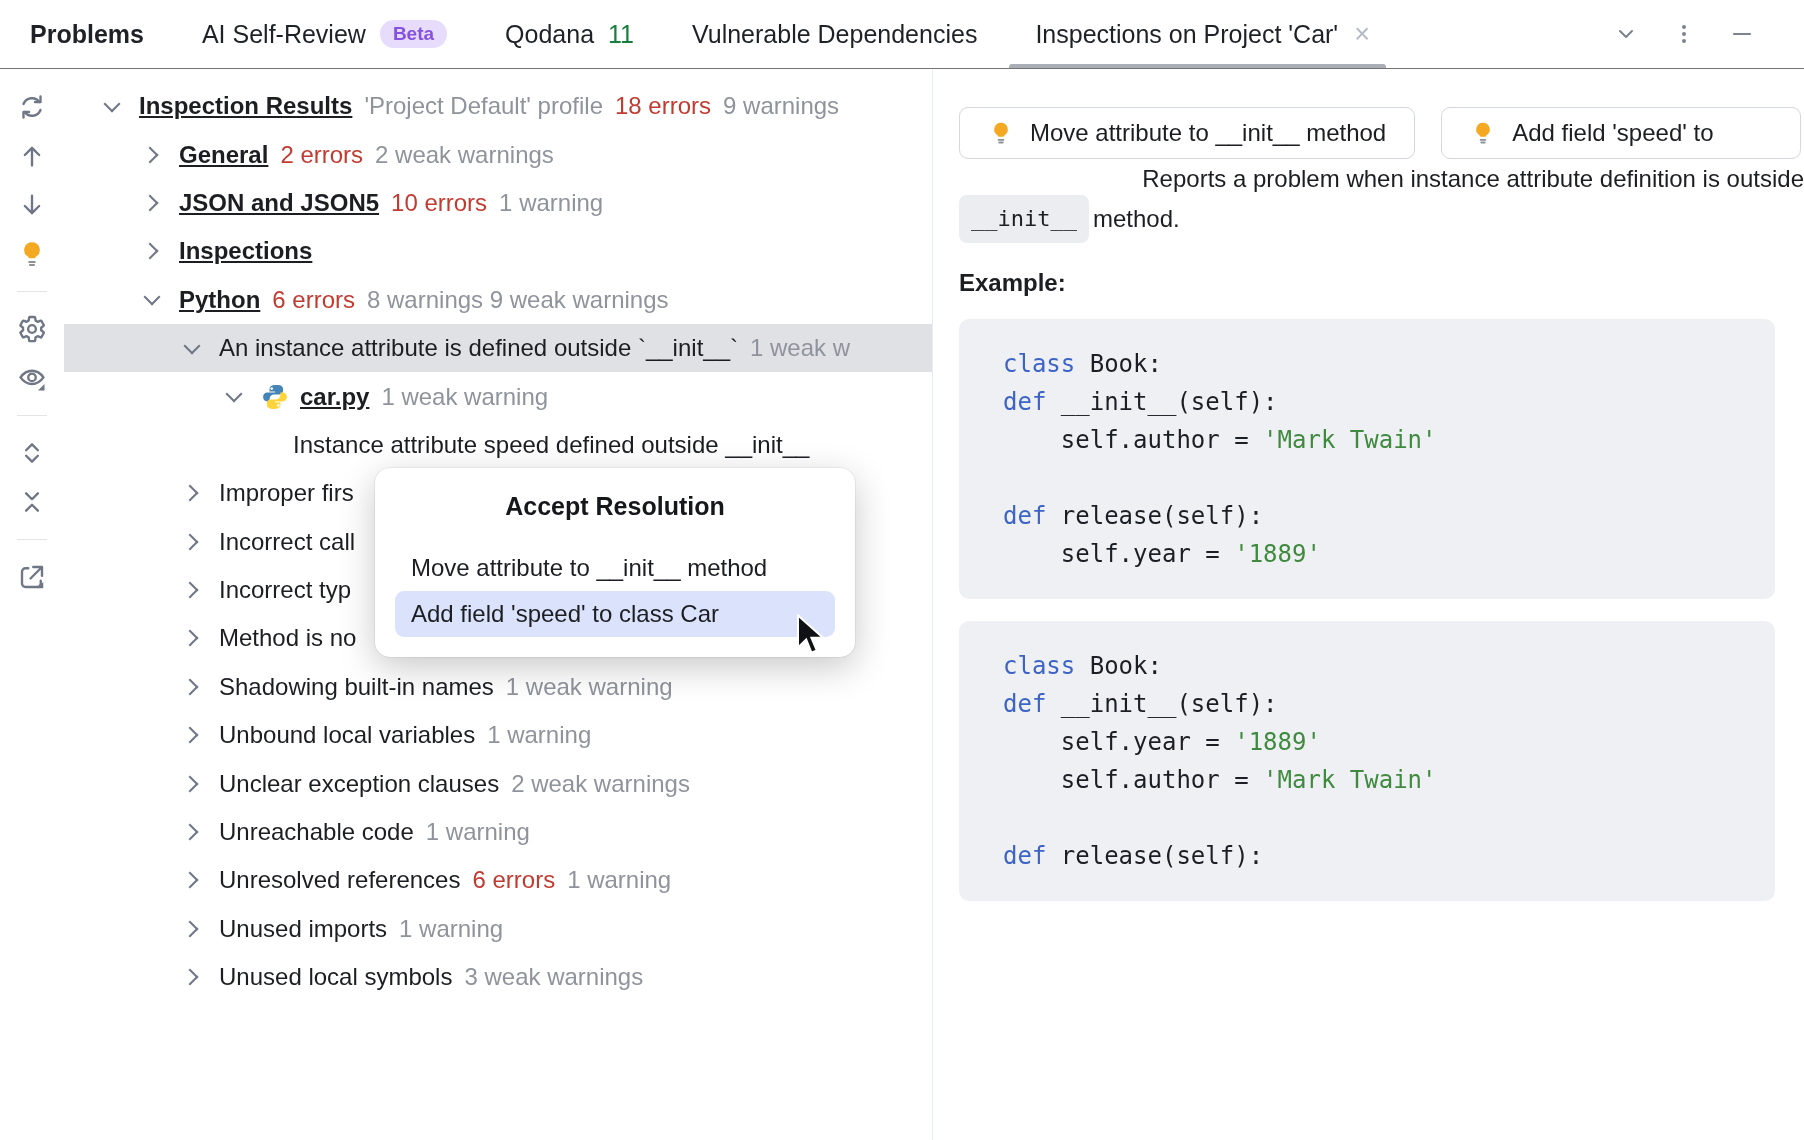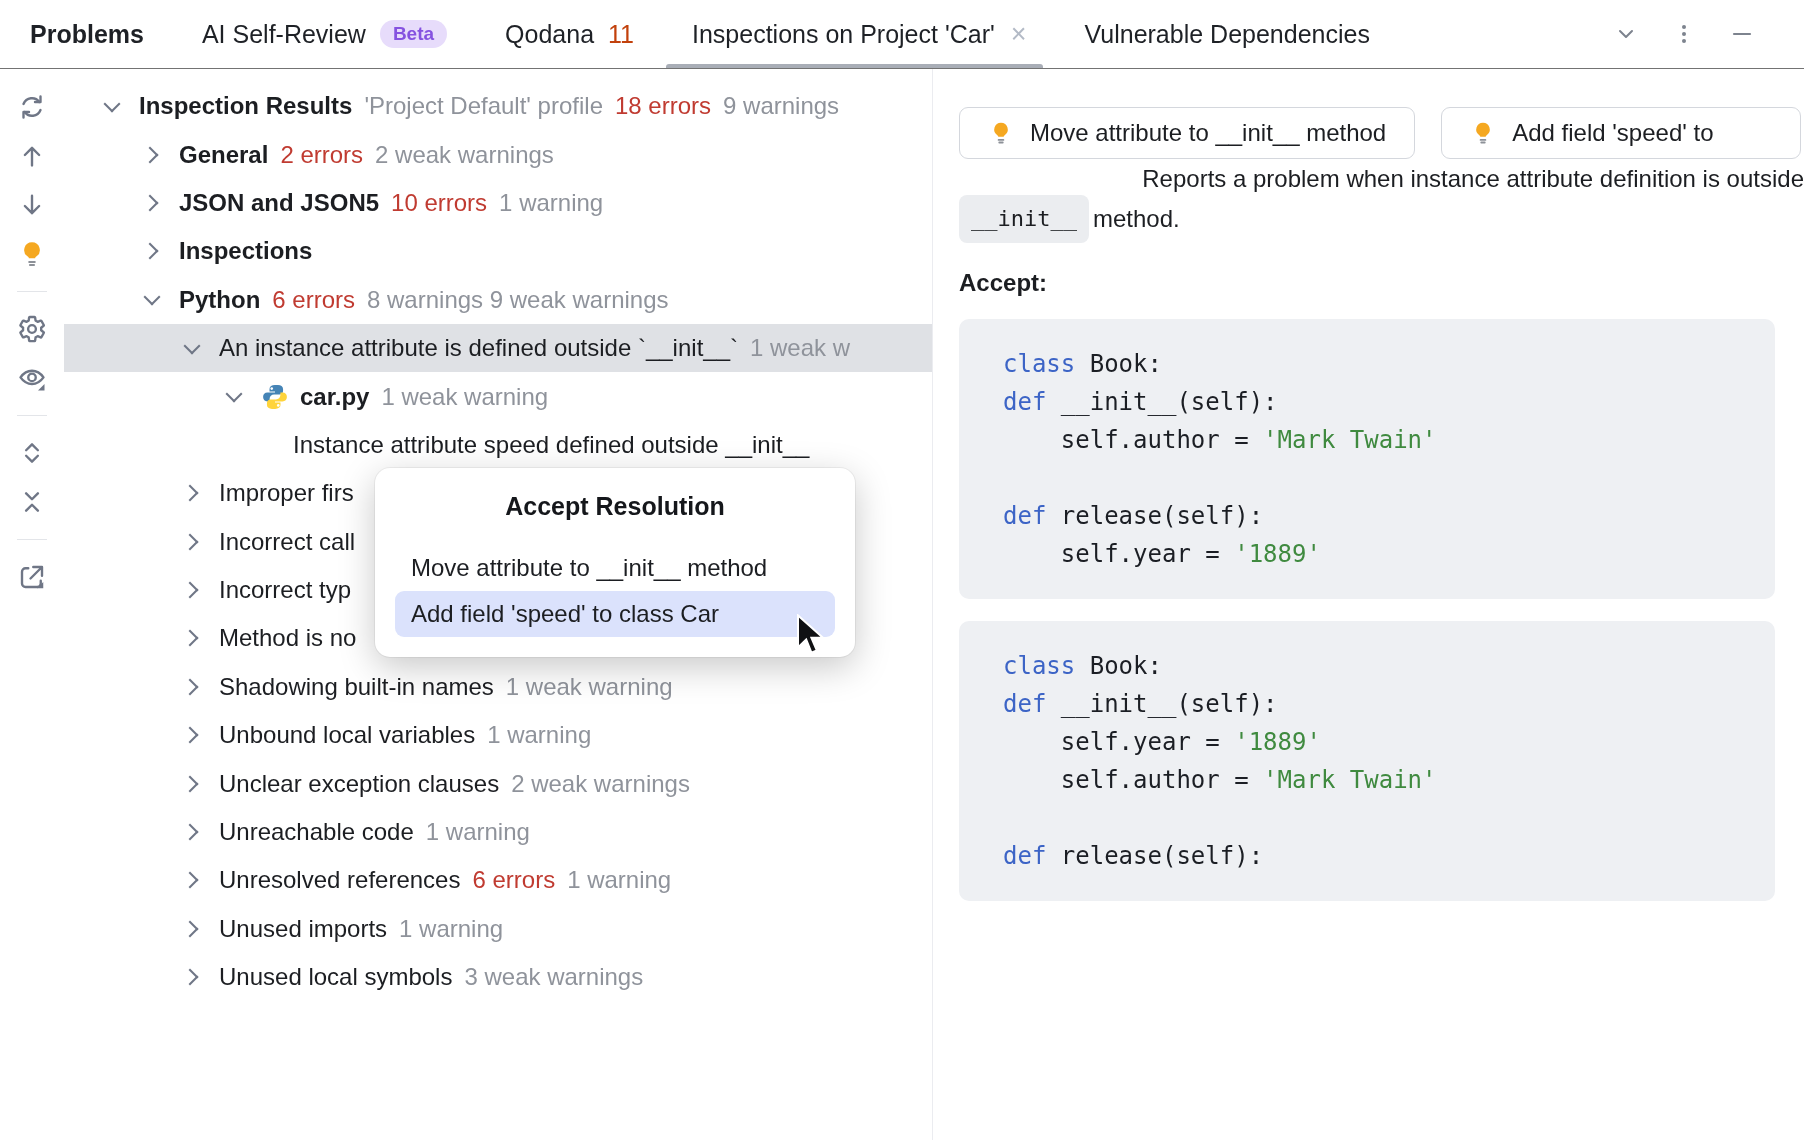--- a/index.html
+++ b/index.html
@@ -8,36 +8,36 @@
     background:#ffffff;font-family:"Liberation Sans",sans-serif;
     color:#1c1e22;-webkit-font-smoothing:antialiased;
   }
   
   .tabbar{position:absolute;top:0;left:0;width:100%;height:68px;background:#fff;
     border-bottom:7px solid #737373;display:flex;align-items:center;}
   .tabs{display:flex;align-items:center;gap:58px;height:100%;padding-left:30px;}
   .tab{font-size:25px;color:#1e2126;display:flex;align-items:center;gap:14px;height:100%;position:relative;white-space:nowrap;cursor:default;}
   .tab.bold{font-weight:700;}
   .tab .badge{background:#e7dcfb;color:#8552e0;font-size:19px;font-weight:600;padding:4px 13px;border-radius:999px;line-height:1.1;}
-  .tab .count{color:#c2410c;}
+  .tab .count{color:#15803d;}
   .tab .close{color:#b3bac6;font-size:27px;line-height:1;margin-left:2px;}
   .tab.active::after{content:"";position:absolute;left:-26px;right:-16px;bottom:0;height:4px;background:#a9aeb7;border-radius:3px 3px 0 0;}
   .tab-controls{position:absolute;right:0;top:0;height:68px;display:flex;align-items:center;gap:34px;padding-right:50px;}
   .tab-controls .icn{display:flex;align-items:center;justify-content:center;width:24px;height:24px;}
   
   .side-toolbar{position:absolute;left:0;top:69px;width:64px;bottom:0;display:flex;
     flex-direction:column;align-items:center;padding-top:23px;gap:19px;background:#fff;}
   .tool-btn{width:30px;height:30px;display:flex;align-items:center;justify-content:center;}
   .tool-divider{width:30px;height:1px;background:#e3e5e9;margin:3px 0;}
   
   .tree{position:absolute;left:64px;top:69px;width:868px;bottom:0;padding-top:13px;overflow:hidden;background:#fff;}
   .row{height:48.4px;display:flex;align-items:center;font-size:24px;white-space:nowrap;overflow:hidden;}
   .row.selected{background:#dfe1e5;}
   .row .label{color:#1c1e22;}
-  .row .label.bold{font-weight:700;}
+  .row .label.bold{font-weight:700;text-decoration:underline;}
   .chev-box{width:24px;display:flex;justify-content:center;align-items:center;margin-right:15px;flex:none;}
   .chev{width:10px;height:10px;border-right:2.4px solid #6f7686;border-bottom:2.4px solid #6f7686;display:block;}
   .chev.right{transform:rotate(-45deg);margin-left:-4px;}
   .chev.down{transform:rotate(45deg);margin-top:-5px;}
   .m{margin-left:12px;}
   .m-error{color:#c03b31;}
   .m-muted{color:#8f939b;}
   .file-icon{width:28px;height:28px;margin-right:11px;flex:none;display:flex;}
   
   .vsep{position:absolute;left:932px;top:69px;bottom:0;width:1px;background:#ebecf0;}
@@ -79,26 +79,26 @@
         <span>Problems</span>
       </div>
       <div class="tab">
         <span>AI Self-Review</span>
         <span class="badge">Beta</span>
       </div>
       <div class="tab">
         <span>Qodana</span>
         <span class="count">11</span>
       </div>
+      <div class="tab">
+        <span>Vulnerable Dependencies</span>
+      </div>
       <div class="tab active">
         <span>Inspections on Project 'Car'</span>
         <span class="close">×</span>
-      </div>
-      <div class="tab">
-        <span>Vulnerable Dependencies</span>
       </div>
     </div>
   <div class="tab-controls" id="tab-controls">
       <span class="icn">
         <svg width="26" height="26" viewBox="0 0 24 24">
           <path fill="none" stroke="#7d838e" stroke-width="2" stroke-linecap="round" stroke-linejoin="round" d="m6 9 6 6 6-6"></path>
         </svg>
       </span>
       <span class="icn">
         <svg width="26" height="26" viewBox="0 0 24 24">
@@ -338,21 +338,21 @@
           </svg>
         </span>
         <span>Add field 'speed' to</span>
       </button>
     </div>
   <p class="desc">Reports a problem when instance attribute definition is outside</p>
   <div class="desc desc-line2">
     <span class="chip">__init__</span>
     <span>method.</span>
   </div>
-  <div class="example">Accept:</div>
+  <div class="example">Example:</div>
   <div class="codeblock" id="code-before">
       <div class="cline"><span class="kw">class</span><span class="p"> Book:</span></div>
       <div class="cline"><span class="kw">def</span><span class="p"> __init__(self):</span></div>
       <div class="cline"><span class="p">    self.author = </span><span class="str">'Mark Twain'</span></div>
       <div class="cline">&nbsp;</div>
       <div class="cline"><span class="kw">def</span><span class="p"> release(self):</span></div>
       <div class="cline"><span class="p">    self.year = </span><span class="str">'1889'</span></div>
     </div>
   <div class="codeblock" id="code-after">
       <div class="cline"><span class="kw">class</span><span class="p"> Book:</span></div>

